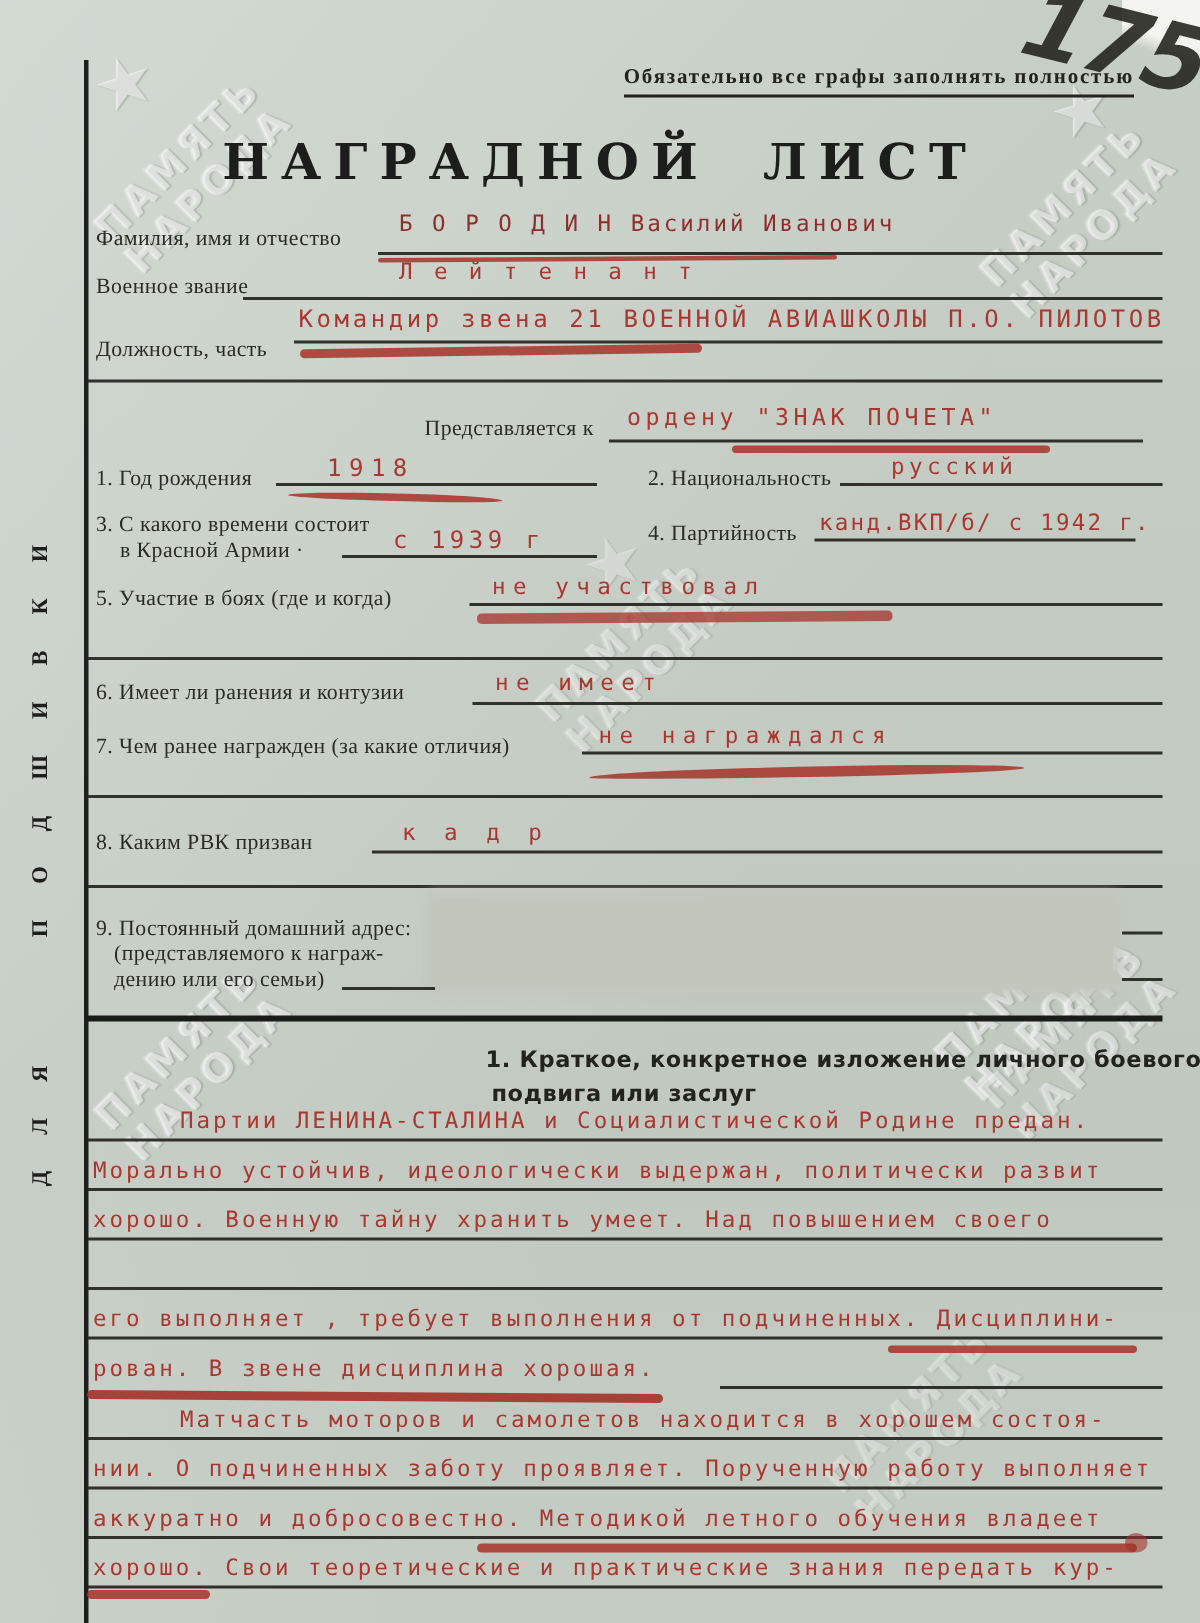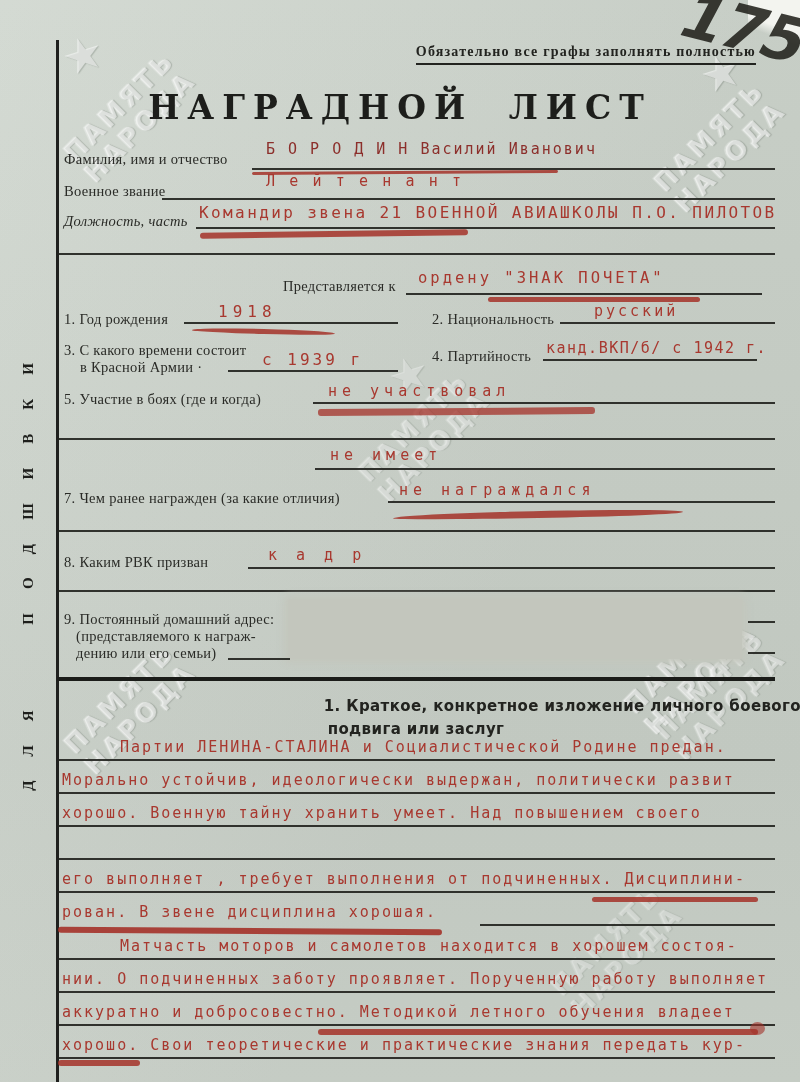--- a/index.html
+++ b/index.html
@@ -74,21 +74,21 @@
 
   <div class="abs lbl" style="left:64px; top:151px;">Фамилия, имя и отчество</div>
   <div class="abs typed typed-dark" style="left:266px; top:140px; letter-spacing:2px;">Б О Р О Д И Н   Василий  Иванович</div>
   <div class="rule rule-thin" style="left:252px; top:168px; width:523px;"></div>
   <div class="redmark" style="left:252px; top:171px; width:306px; height:3px; transform:rotate(-0.4deg);"></div>
 
   <div class="abs lbl" style="left:64px; top:183px;text-align:center;">Военное звание</div>
   <div class="abs typed" style="left:266px; top:172px; letter-spacing:2.6px;">Л е й т е н а н т</div>
   <div class="rule rule-thin" style="left:162px; top:198px; width:613px;"></div>
 
-  <div class="abs lbl" style="left:64px; top:213px;font-style:italic;">Должность, часть</div>
+  <div class="abs lbl" style="left:64px; top:225px;">Должность, часть</div>
   <div class="abs typed" style="left:199px; top:203px; font-size:16px; letter-spacing:2.4px;">Командир звена 21 ВОЕННОЙ АВИАШКОЛЫ П.О. ПИЛОТОВ</div>
   <div class="rule rule-thin" style="left:196px; top:227px; width:579px;"></div>
   <div class="redmark" style="left:200px; top:231px; width:268px; height:6px; transform:rotate(-0.8deg);"></div>
 
   <div class="rule rule-thin" style="left:58px; top:253px; width:717px;"></div>
 
   <div class="abs lbl" style="left:283px; top:278px;">Представляется к</div>
   <div class="abs typed" style="left:418px; top:269px; font-size:15.5px; letter-spacing:3px;">ордену  "ЗНАК  ПОЧЕТА"</div>
   <div class="rule rule-thin" style="left:406px; top:293px; width:356px;"></div>
   <div class="redmark" style="left:488px; top:297px; width:212px; height:5px;"></div>
@@ -111,20 +111,21 @@
   <div class="abs typed" style="left:546px; top:339px; letter-spacing:1.5px;">канд.ВКП/б/ с 1942 г.</div>
   <div class="rule rule-thin" style="left:543px; top:359px; width:214px;"></div>
 
   <div class="abs lbl" style="left:64px; top:391px;">5. Участие в боях (где и когда)</div>
   <div class="abs typed" style="left:328px; top:382px;">не участвовал</div>
   <div class="rule rule-thin" style="left:313px; top:402px; width:462px;"></div>
   <div class="redmark" style="left:318px; top:408px; width:277px; height:7px; transform:rotate(-0.4deg); opacity:0.75;"></div>
 
   <div class="rule rule-thin" style="left:58px; top:438px; width:717px;"></div>
 
+  <div class="abs lbl" style="left:64px; top:454px;">6. Имеет ли ранения и контузии</div>
   <div class="abs typed" style="left:330px; top:446px;">не имеет</div>
   <div class="rule rule-thin" style="left:315px; top:468px; width:460px;"></div>
 
   <div class="abs lbl" style="left:64px; top:490px;">7. Чем ранее награжден (за какие отличия)</div>
   <div class="abs typed" style="left:399px; top:481px;">не награждался</div>
   <div class="rule rule-thin" style="left:388px; top:501px; width:387px;"></div>
   <div class="redmark" style="left:393px; top:511px; width:290px; height:7px; transform:rotate(-1deg); border-radius:60% 40% 50% 50%/70% 50% 50% 30%;"></div>
 
   <div class="rule rule-thin" style="left:58px; top:530px; width:717px;"></div>
 

